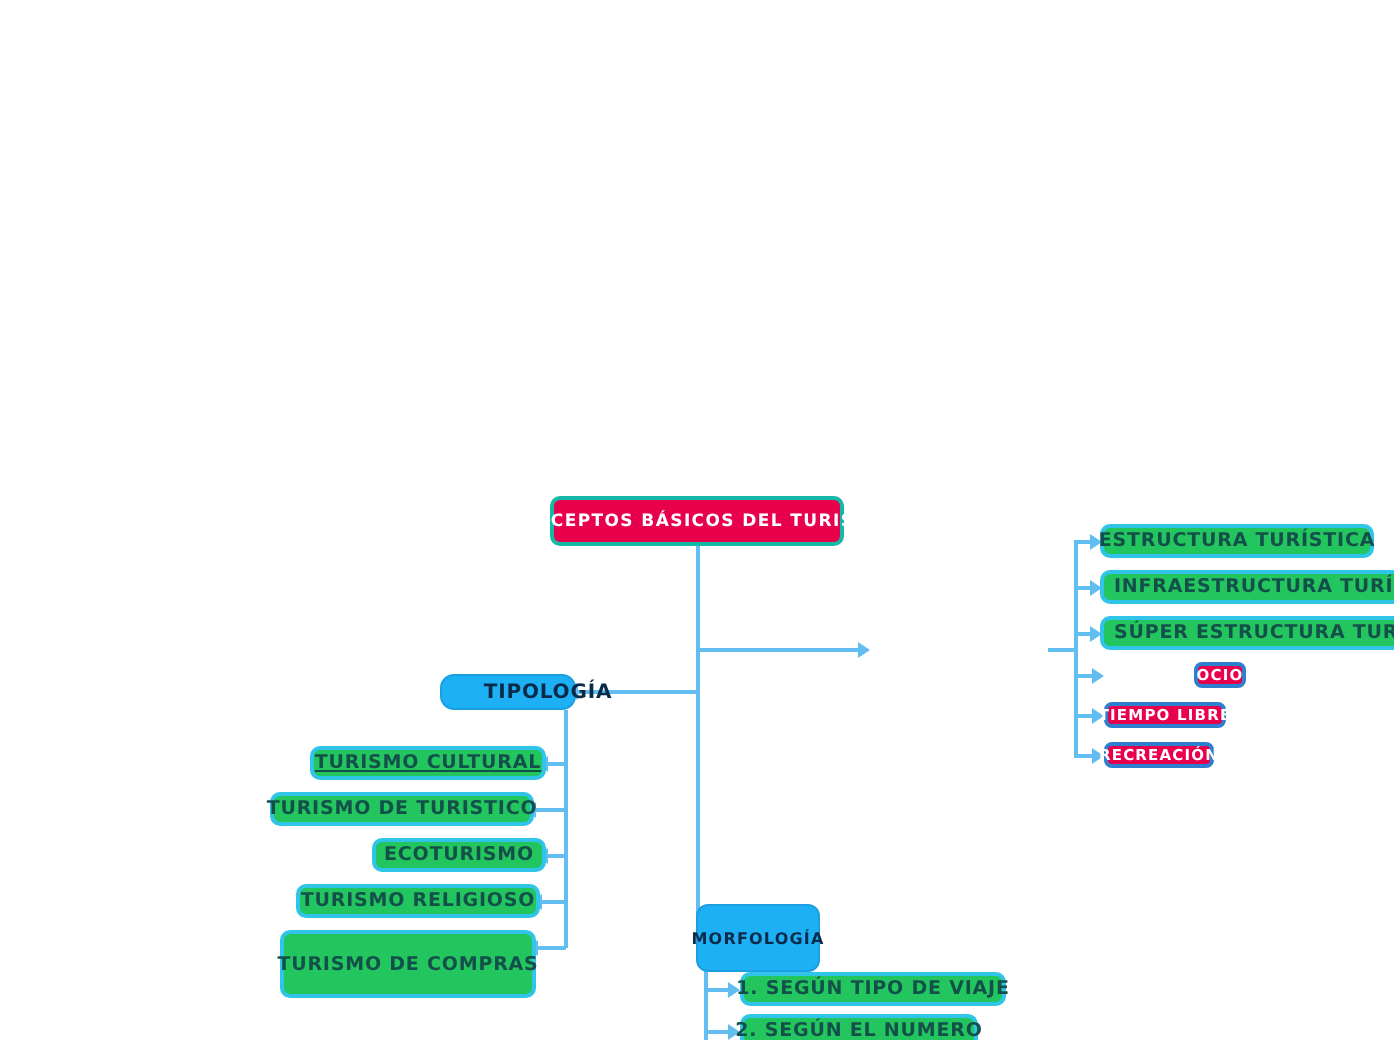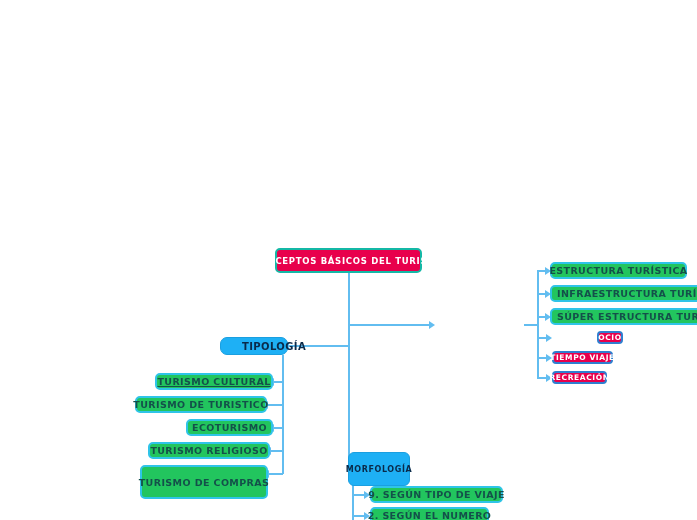--- a/index.html
+++ b/index.html
@@ -138,29 +138,29 @@
   <div class="line h" style="left:352px; top:515px; width:14px;"></div>
   <div class="arrow right" style="left:364px; top:512px;"></div>
 
   <div class="node root" style="left:275px; top:248px; width:147px; height:25px;">CONCEPTOS BÁSICOS DEL TURISMO</div>
 
 
   <div class="node green" style="left:550px; top:262px; width:137px; height:17px;">ESTRUCTURA TURÍSTICA</div>
   <div class="node green" style="left:550px; top:285px; width:168px; height:17px; justify-content:flex-start; padding-left:5px;">INFRAESTRUCTURA TURÍSTICA</div>
   <div class="node green" style="left:550px; top:308px; width:172px; height:17px; justify-content:flex-start; padding-left:5px;">SÚPER ESTRUCTURA TURÍSTICA</div>
   <div class="node pink" style="left:552px; top:331px; width:26px; height:13px;margin-left:45px;">OCIO</div>
-  <div class="node pink" style="left:552px; top:351px; width:61px; height:13px;">TIEMPO VIAJE</div>
+  <div class="node pink" style="left:552px; top:351px; width:61px; height:13px;">TIEMPO LIBRE</div>
   <div class="node pink" style="left:552px; top:371px; width:55px; height:13px;">RECREACIÓN</div>
 
   <div class="node cyan" style="left:220px; top:337px; width:68px; height:18px;padding-left:40px;">TIPOLOGÍA</div>
 
   <div class="node green" style="left:155px; top:373px; width:118px; height:17px;text-decoration:underline;">TURISMO CULTURAL</div>
   <div class="node green" style="left:135px; top:396px; width:132px; height:17px;">TURISMO DE TURISTICO</div>
   <div class="node green" style="left:186px; top:419px; width:87px; height:17px;">ECOTURISMO</div>
   <div class="node green" style="left:148px; top:442px; width:122px; height:17px;text-align:center;">TURISMO RELIGIOSO</div>
   <div class="node green" style="left:140px; top:465px; width:128px; height:34px;">TURISMO DE COMPRAS</div>
 
   <div class="node cyan small" style="left:348px; top:452px; width:62px; height:34px;">MORFOLOGÍA</div>
 
-  <div class="node green" style="left:370px; top:486px; width:133px; height:17px;">9. SEGÚN TIPO DE VIAJE</div>
+  <div class="node green" style="left:370px; top:486px; width:133px; height:17px;">1. SEGÚN TIPO DE VIAJE</div>
   <div class="node green" style="left:370px; top:507px; width:119px; height:17px;">2. SEGÚN EL NUMERO</div>
 
 </div>
 
 </body></html>

